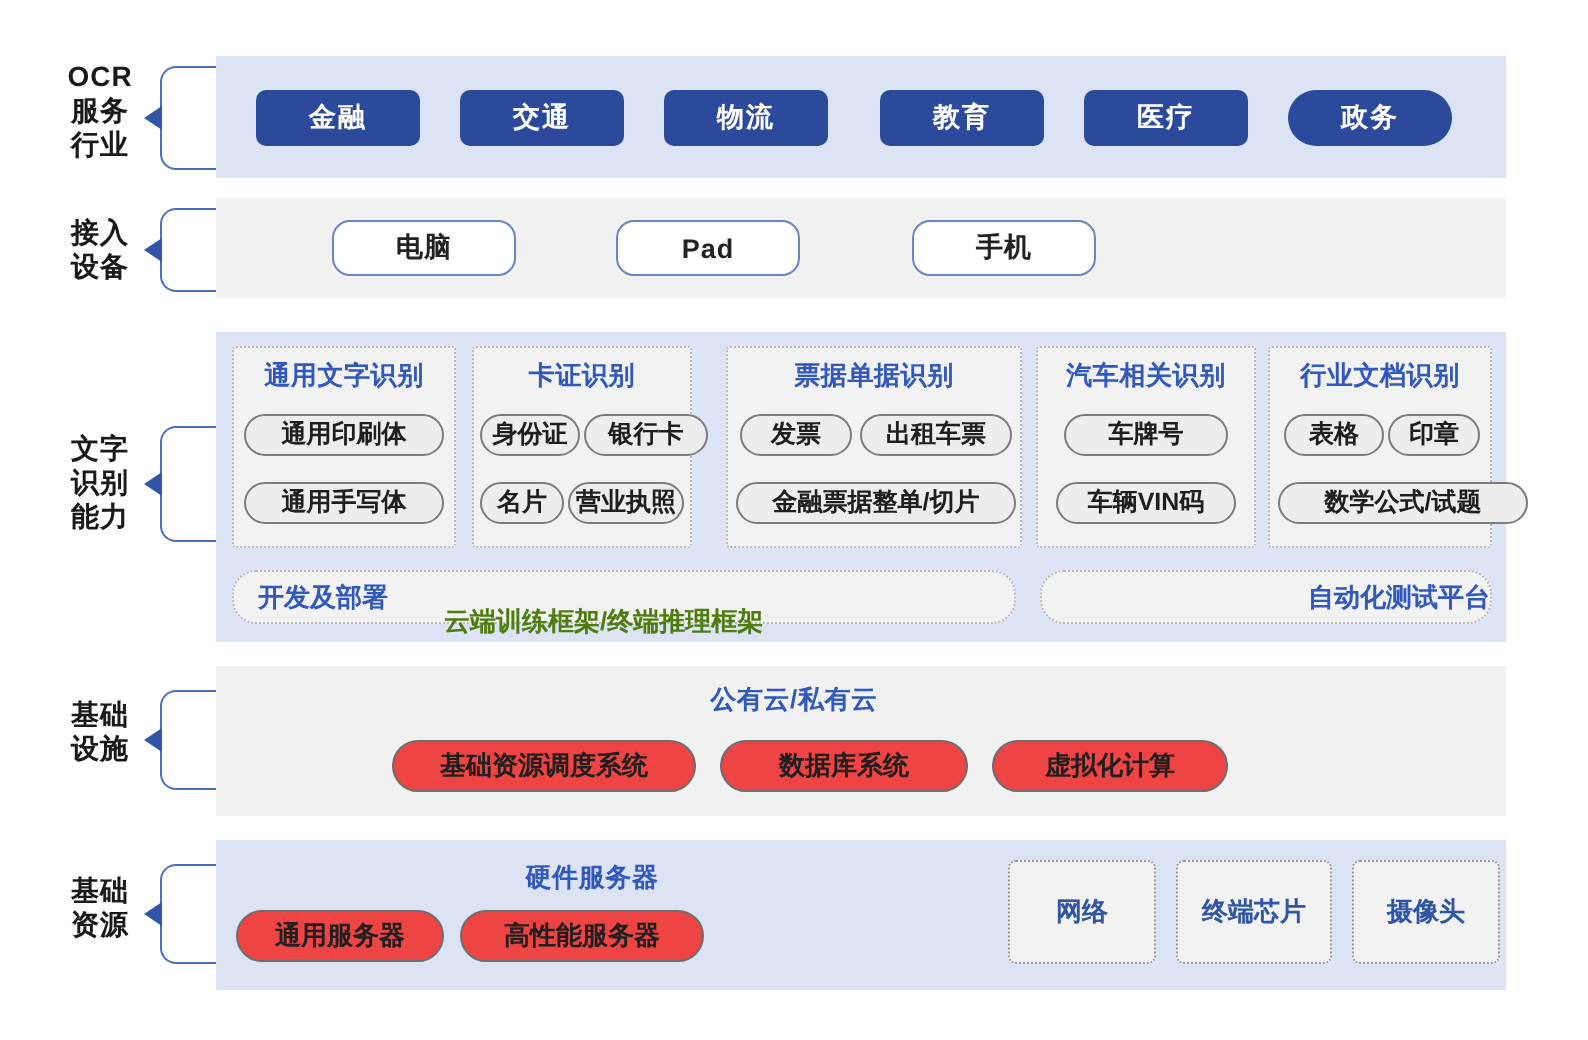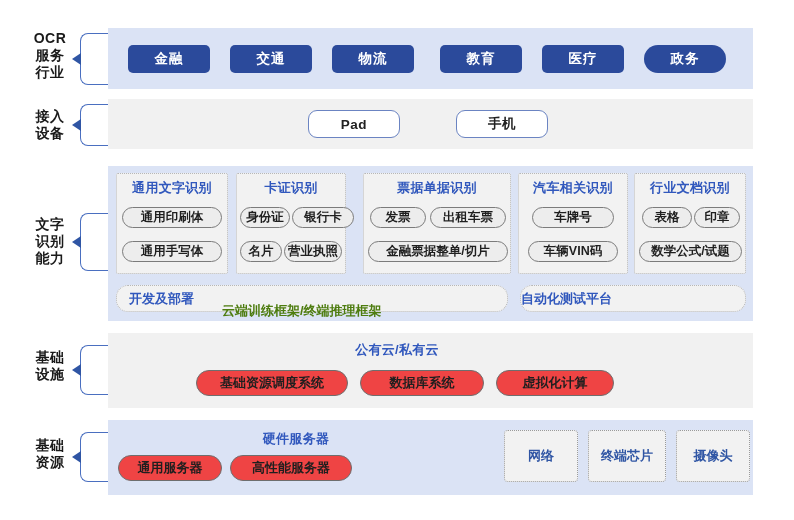--- a/index.html
+++ b/index.html
@@ -126,21 +126,21 @@
     display:flex;align-items:center;
   }
   .strip-key{
     font-size:13px;font-weight:bold;color:#3158bd;white-space:nowrap;
   }
   .strip-val{
     font-size:13px;font-weight:bold;color:#4d7c0f;white-space:nowrap;margin-top:24px;
   }
   .strip-center{
     font-size:13px;font-weight:bold;color:#3158bd;white-space:nowrap;
-    width:100%;text-align:left;
+    width:100%;text-align:right;
   }
 
   
   .band-title{
     position:absolute;
     font-size:13px;
     font-weight:bold;
     color:#3158bd;
     white-space:nowrap;
     letter-spacing:0.3px;
@@ -201,20 +201,21 @@
   </div>
   <div class="bracket" style="top:432px;height:50px;left:80px;"></div>
 
   <div class="chip-industry" style="left:128px;top:45px;width:82px;">金融</div>
   <div class="chip-industry" style="left:230px;top:45px;width:82px;">交通</div>
   <div class="chip-industry" style="left:332px;top:45px;width:82px;">物流</div>
   <div class="chip-industry" style="left:440px;top:45px;width:82px;">教育</div>
   <div class="chip-industry" style="left:542px;top:45px;width:82px;">医疗</div>
   <div class="chip-industry" style="left:644px;top:45px;width:82px;border-radius:14px;">政务</div>
 
+  <div class="chip-device" style="left:166px;top:110px;width:92px;">电脑</div>
   <div class="chip-device" style="left:308px;top:110px;width:92px;">Pad</div>
   <div class="chip-device" style="left:456px;top:110px;width:92px;">手机</div>
 
   <div class="card" style="left:116px;top:173px;width:112px;height:101px;">
     <div class="card-title">通用文字识别</div>
   </div>
   <div class="pill" style="left:122px;top:207px;width:100px;">通用印刷体</div>
   <div class="pill" style="left:122px;top:241px;width:100px;">通用手写体</div>
 
   <div class="card" style="left:236px;top:173px;width:110px;height:101px;">
@@ -236,21 +237,21 @@
     <div class="card-title">汽车相关识别</div>
   </div>
   <div class="pill" style="left:532px;top:207px;width:82px;">车牌号</div>
   <div class="pill" style="left:528px;top:241px;width:90px;">车辆VIN码</div>
 
   <div class="card" style="left:634px;top:173px;width:112px;height:101px;">
     <div class="card-title">行业文档识别</div>
   </div>
   <div class="pill" style="left:642px;top:207px;width:50px;">表格</div>
   <div class="pill" style="left:694px;top:207px;width:46px;">印章</div>
-  <div class="pill" style="left:639px;top:241px;width:103px;">数学公式/试题</div>
+  <div class="pill" style="left:639px;top:241px;width:125px;">数学公式/试题</div>
 
   <div class="strip" style="left:116px;top:285px;width:392px;height:27px;">
     <span class="strip-key" style="margin-left:12px;">开发及部署</span>
     <span class="strip-val" style="margin-left:28px;">云端训练框架/终端推理框架</span>
   </div>
   <div class="strip" style="left:520px;top:285px;width:226px;height:27px;">
     <span class="strip-center">自动化测试平台</span>
   </div>
 
   <div class="band-title" style="left:0;top:341px;width:794px;text-align:center;">公有云/私有云</div>

